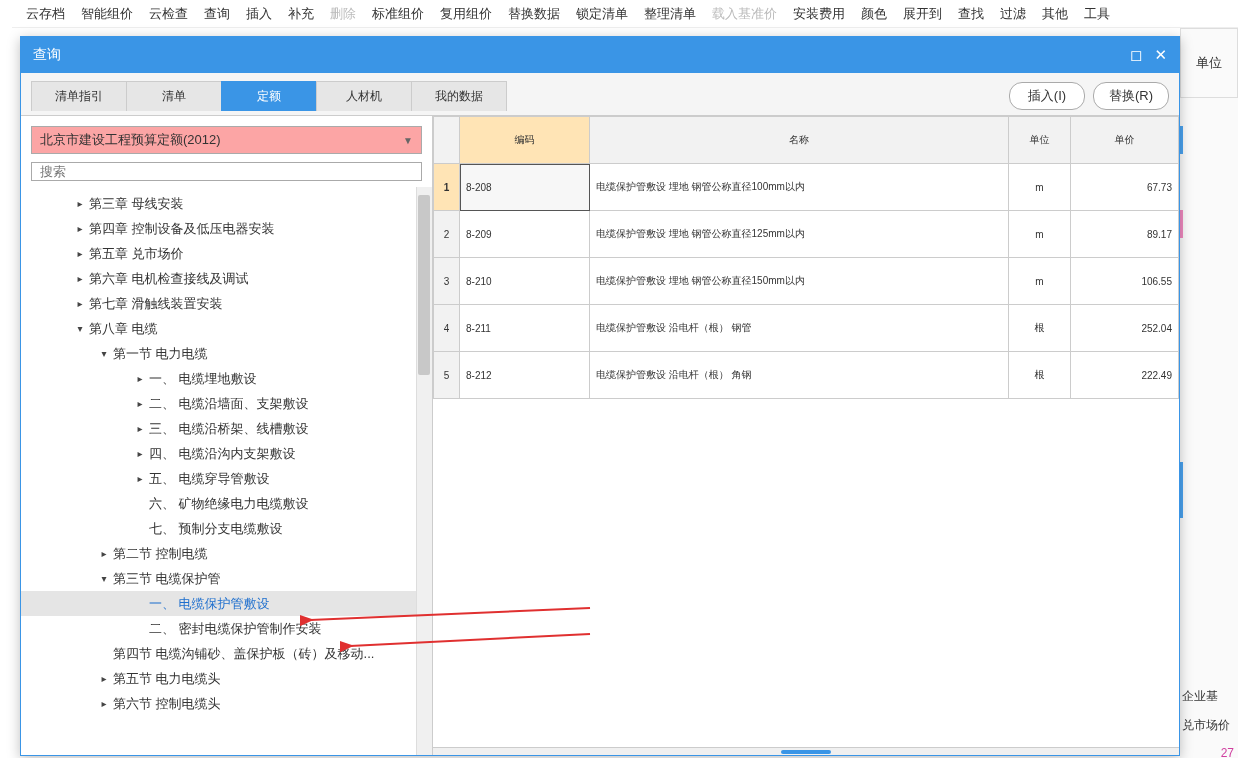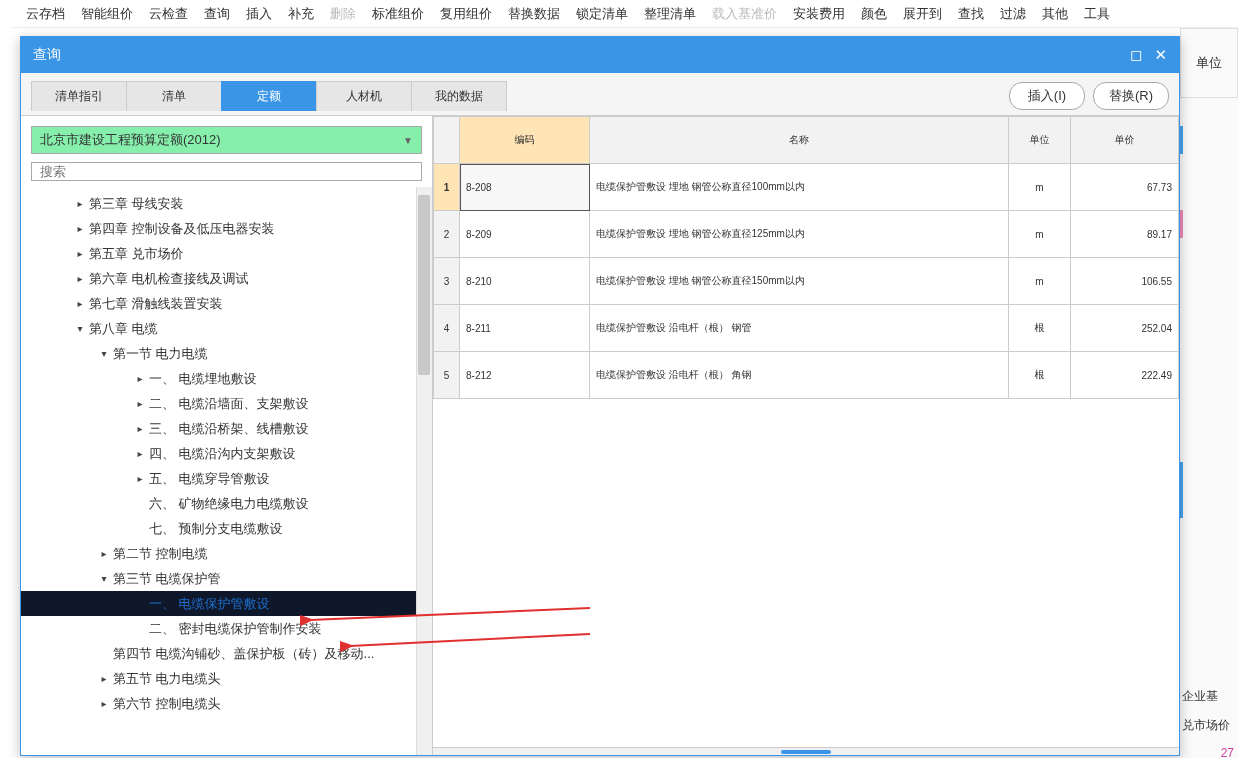--- a/index.html
+++ b/index.html
@@ -17,27 +17,27 @@
 .dialog-body { flex: 1; display: flex; flex-direction: column; background: #f5f5f5; overflow: hidden; }
 .tabs-row { display: flex; align-items: center; padding: 8px 10px 4px 10px; gap: 0; }
 .tab { width: 96px; height: 30px; display: flex; align-items: center; justify-content: center; background: #e6e6e6; border: 1px solid #ccc; border-bottom: none; cursor: pointer; font-size: 12px; margin-right: -1px; }
 .tab.active { background: #3a95e6; color: #fff; border-color: #3a95e6; }
 .tabs-spacer { flex: 1; }
 .action-btn { width: 76px; height: 28px; background: #fff; border: 1px solid #aaa; border-radius: 13px; margin-left: 8px; cursor: pointer; font-size: 13px; display: flex; align-items: center; justify-content: center; }
 
 .content-row { flex: 1; display: flex; background: #fff; border-top: 1px solid #ccc; overflow: hidden; }
 
 .left-panel { width: 412px; border-right: 1px solid #ccc; display: flex; flex-direction: column; overflow: hidden; }
-.combo { margin: 10px 10px 4px 10px; height: 28px; border: 1px solid #aaa; display: flex; align-items: center; padding: 0 8px; justify-content: space-between; background: #86efac; cursor: pointer; }
+.combo { margin: 10px 10px 4px 10px; height: 28px; border: 1px solid #aaa; display: flex; align-items: center; padding: 0 8px; justify-content: space-between; background: #fca5a5; cursor: pointer; }
 .combo .caret { font-size: 10px; color: #666; }
 .search { margin: 4px 10px 6px 10px; height: 19px; border: 1px solid #aaa; padding: 0 8px; background: #fff; outline: none; font-size: 13px; color: #000000; }
 .tree-wrap { flex: 1; overflow-y: auto; position: relative; }
 .tree { padding: 4px 0 8px 0; }
 .tree-node { display: flex; align-items: center; height: 25px; padding-left: 0; cursor: pointer; white-space: nowrap; }
-.tree-node.selected { background: #0f172a; color: #1e6fce; }
+.tree-node.selected { background: #e5e5e5; color: #1e6fce; }
 .caret-tri { display: inline-block; width: 10px; text-align: center; font-size: 10px; color: #444; margin-right: 4px; }
 .caret-tri.blank { visibility: hidden; }
 .tree-node.d1 { padding-left: 54px; }
 .tree-node.d2 { padding-left: 78px; }
 .tree-node.d3 { padding-left: 114px; }
 .scrollbar-v { position: absolute; right: 0; top: 0; width: 16px; height: 100%; background: #f0f0f0; border-left: 1px solid #ddd; }
 .scroll-thumb { position: absolute; right: 2px; width: 12px; background: #c8c8c8; border-radius: 2px; }
 
 .right-panel { flex: 1; display: flex; flex-direction: column; overflow: hidden; }
 table { border-collapse: collapse; width: 100%; table-layout: fixed; }

